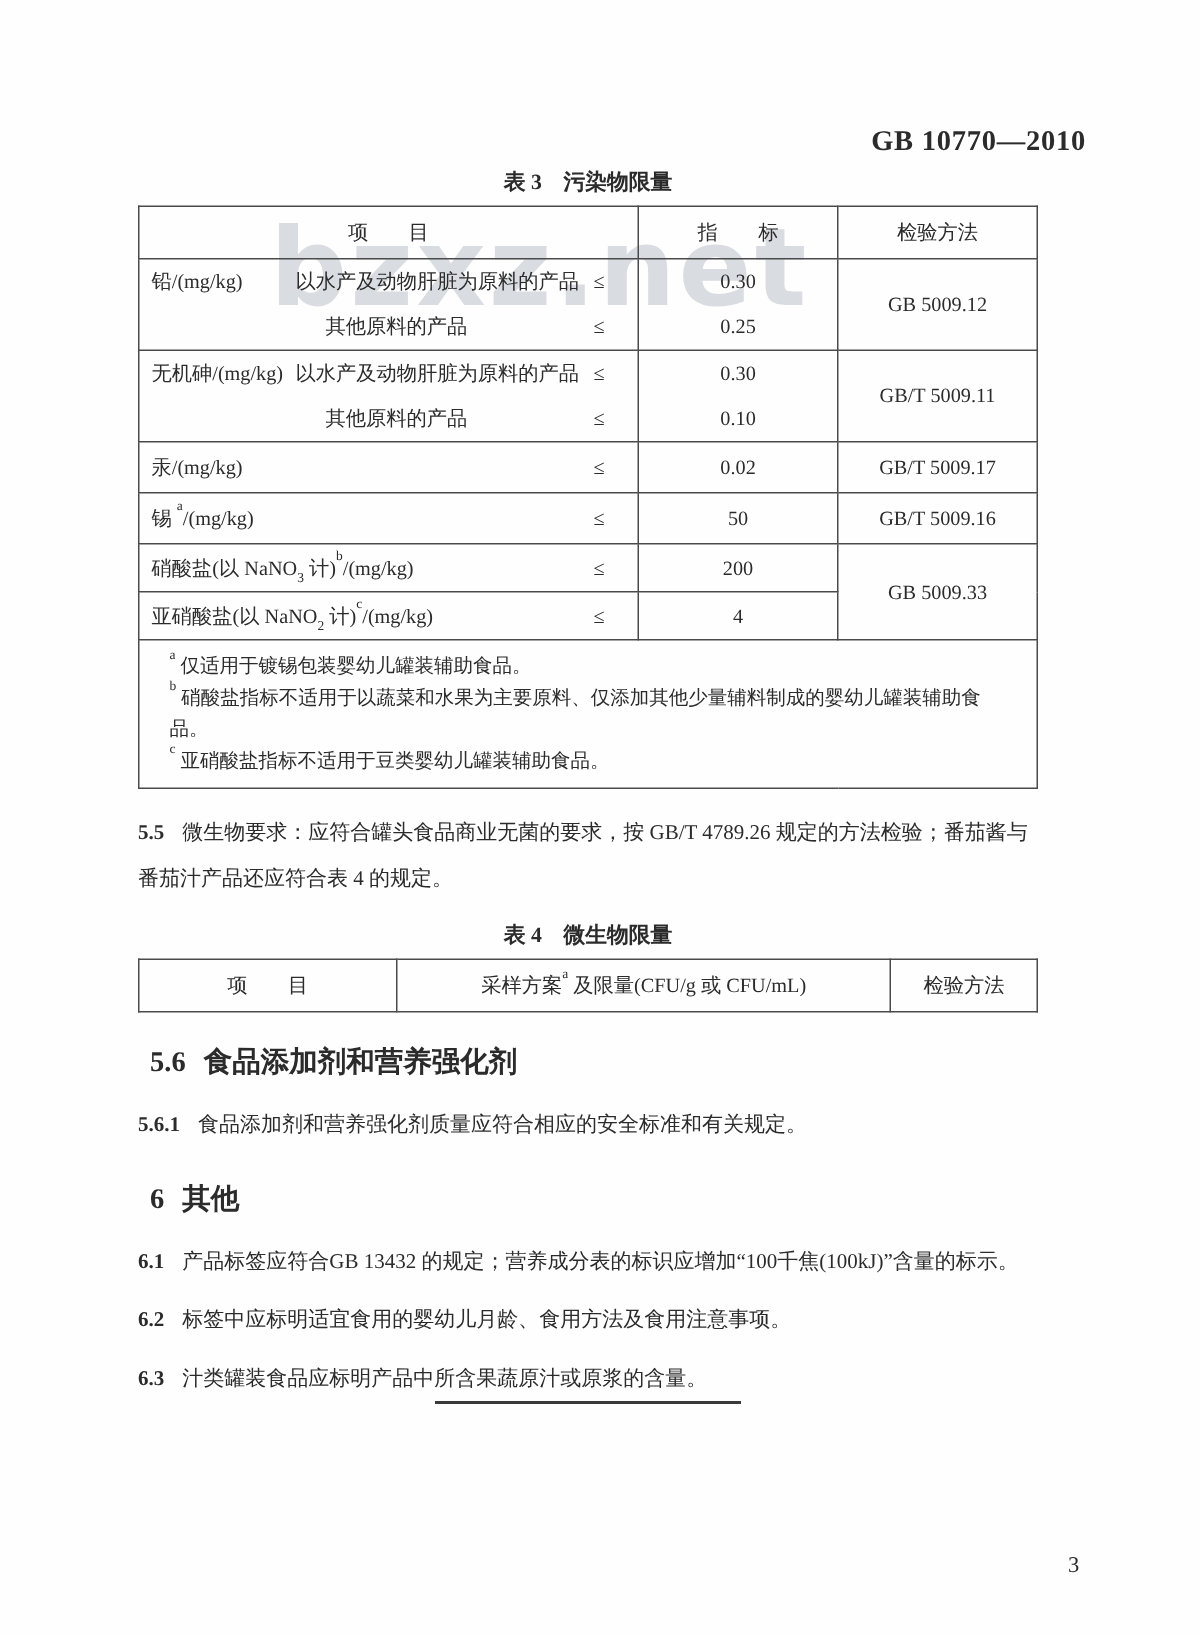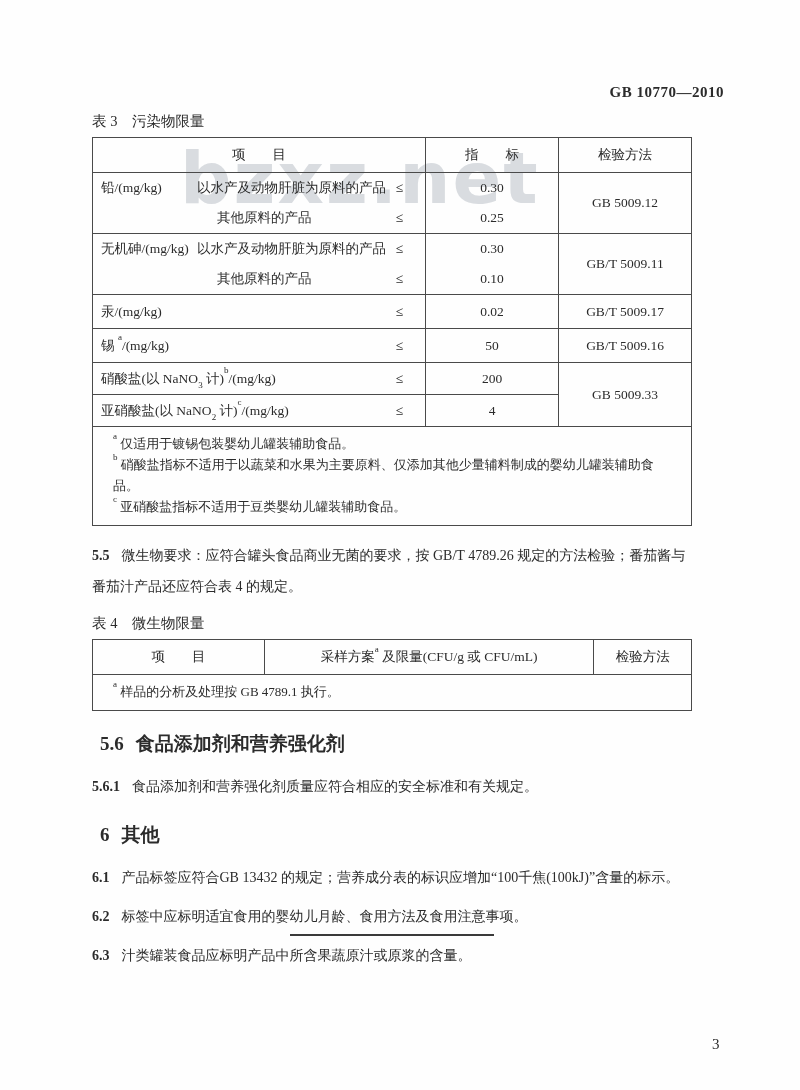--- a/index.html
+++ b/index.html
@@ -9,25 +9,25 @@
     font-family:"Liberation Serif","DejaVu Serif",serif; color:#2b2b2b;
   }
   .watermark {
     position:absolute; left:180px; top:136px; z-index:0;
     font-family:"DejaVu Sans","Liberation Sans",sans-serif;
     font-weight:700; font-size:72px; letter-spacing:2px;
     color:rgba(168,175,184,0.42); pointer-events:none; user-select:none;
   }
   .gb-header {
     position:absolute; top:84px; right:76px; z-index:1;
-    font-size:15px; font-weight:700; letter-spacing:0.5px;
+    font-size:19px; font-weight:700; letter-spacing:0.5px;
   }
   .content { position:absolute; left:92px; top:112px; width:600px; z-index:1; }
 
-  .caption { text-align:left; font-weight:400; font-size:14.5px; margin:0 0 6px 0; }
+  .caption { text-align:center; font-weight:700; font-size:14.5px; margin:0 0 6px 0; }
   .caption.second { margin-top:12px; }
 
   table { border-collapse:collapse; width:100%; table-layout:fixed; }
   td { border:1px solid #4a4a4a; font-size:13.5px; padding:0; vertical-align:middle; }
   .th { height:34px; text-align:center; }
 
   .item-cell .sub { display:flex; align-items:center; height:30px; padding-left:8px; }
   .t4 .item-cell .sub { height:38px; }
   .nm   { width:96px; flex:none; }
   .desc { flex:1; }
@@ -196,25 +196,20 @@
           <col style="width:16.3%">
         </colgroup>
       <tbody>
         <tr>
           <td class="th">项　　目</td>
           <td class="th">
             <span>采样方案</span><sup>a</sup><span> 及限量(CFU/g 或 CFU/mL)</span>
           </td>
           <td class="th">检验方法</td>
         </tr>
-        <tr>
-          <td colspan="3" class="fn">
-            <div class="fn-line"><sup>a</sup><span> 样品的分析及处理按 GB 4789.1 执行。</span></div>
-          </td>
-        </tr>
       </tbody>
     </table>
 
     <p class="heading">
       <span class="num">5.6</span><span>食品添加剂和营养强化剂</span>
     </p>
 
     <p class="para">
       <span class="num">5.6.1</span><span>食品添加剂和营养强化剂质量应符合相应的安全标准和有关规定。</span>
     </p>

